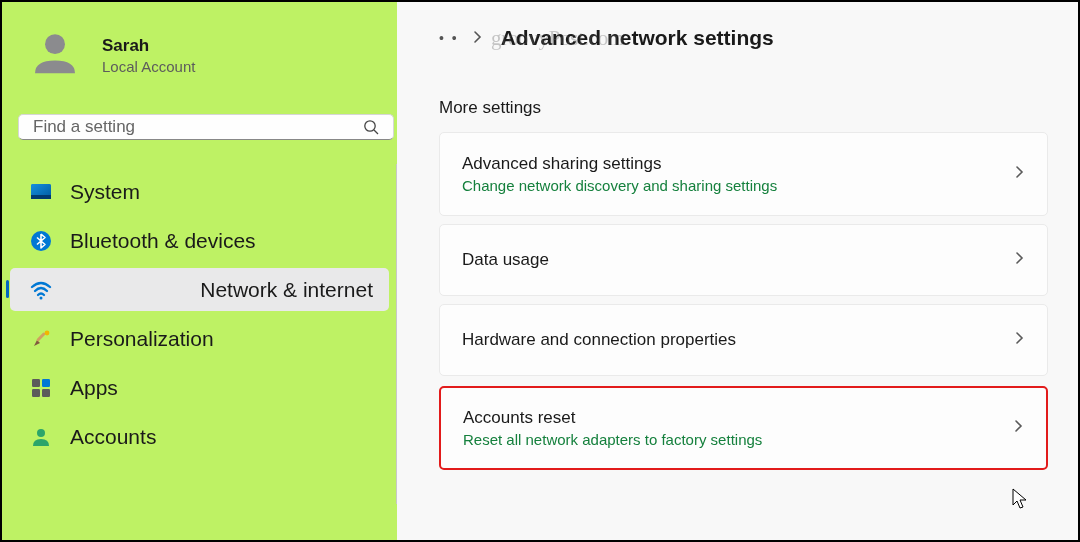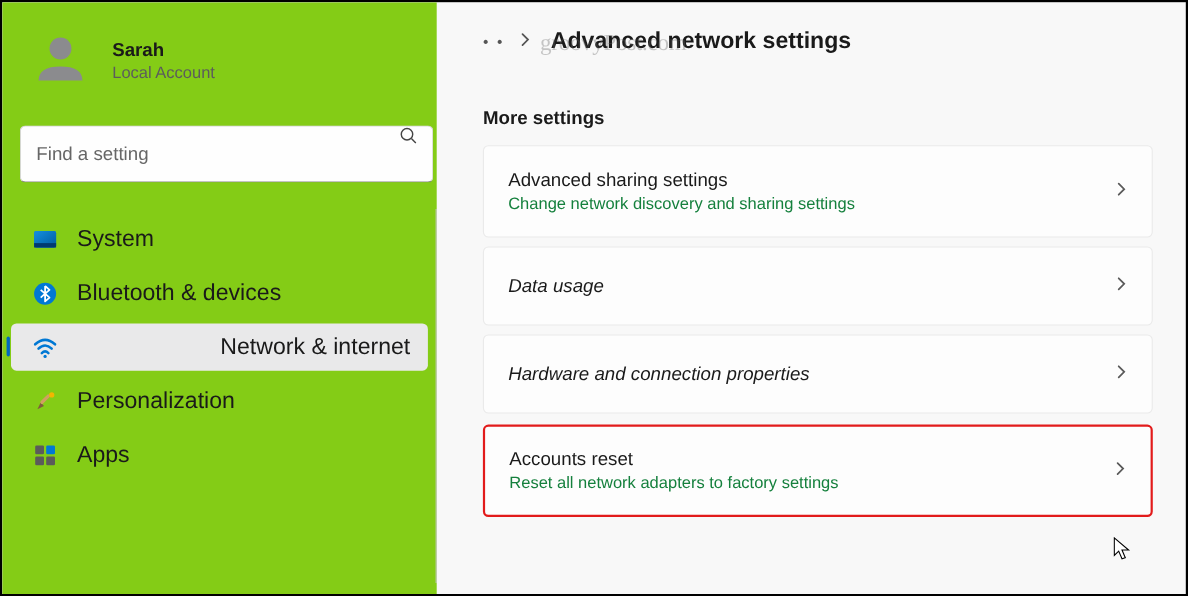--- a/index.html
+++ b/index.html
@@ -9,46 +9,46 @@
       width: 1080px;
       height: 542px;
       overflow: hidden;
       border: 2px solid #000;
       position: relative;
     }
     .container { display: flex; height: 100%; }
     .sidebar {
       width: 395px;
       padding: 16px 0 0 0;
-      background: #84cc16;
+      background: #bef264;
       display: flex;
       flex-direction: column;
     }
     .user-row {
       display: flex;
       align-items: center;
       padding: 8px 16px 12px 24px;
       gap: 18px;
     }
     .avatar {
       width: 58px; height: 58px;
       display: flex; align-items: center; justify-content: center;
     }
     .avatar svg { width: 58px; height: 58px; }
     .user-text { display: flex; flex-direction: column; }
     .user-name { font-weight: 600; font-size: 17px; color: #1a1a1a; }
     .user-sub { font-size: 15px; color: #5c5c5c; margin-top: 2px; }
     .search-wrap { padding: 18px 16px 24px 16px; }
     .search-box {
-      width: 376px; height: 52px;
+      width: 376px; height: 26px;
       background: #fefefe;
       border: 1px solid #d6d6d6;
       border-bottom: 1px solid #888;
       border-radius: 5px;
-      display: flex; 
+      display: flex; align-items: center;
       padding: 0 14px;
     }
     .search-input {
       border: none; outline: none; flex: 1;
       font-size: 17px; color: #666; background: transparent;
     }
     .search-input::placeholder { color: #666; }
     .search-icon { width: 16px; height: 16px; color: #444; }
     .nav-list { position: relative; }
     .nav-scroll-divider {
@@ -104,35 +104,35 @@
     .bc-dots {
       color: #555; font-size: 14px; letter-spacing: 2px;
       padding-right: 4px;
     }
     .bc-chev { color: #555; font-size: 15px; padding: 0 6px 0 2px; }
     .page-title {
       font-size: 21px; font-weight: 600; color: #1a1a1a;
       margin-left: 4px;
     }
     .section-heading {
-      font-size: 17px; font-weight: 700; color: #1a1a1a;
+      font-size: 17px; font-weight: 400; color: #1a1a1a;
       margin-top: 36px; margin-bottom: 14px;
     }
     .card {
       background: #fdfdfd;
       border: 1px solid #eaeaea;
       border-radius: 5px;
       margin-bottom: 8px;
       display: flex; align-items: center;
       padding: 0 22px;
       cursor: pointer;
       min-height: 70px;
     }
     .card.tall { min-height: 84px; }
-    .card.mid { min-height: 72px; font-style: italic; }
+    .card.mid { min-height: 72px; }
     .card.highlight {
       border: 2.5px solid #e21b1b;
       min-height: 84px;
       margin-top: 10px;
     }
     .card-text { flex: 1; display: flex; flex-direction: column; justify-content: center; gap: 2px; }
     .card-title { font-size: 17px; color: #1a1a1a; }
     .card-sub { font-size: 15px; color: #15803d; margin-top: 1px; }
     .card-chev { color: #5a5a5a; }
     .cursor-overlay {
@@ -230,20 +230,29 @@
           <svg width="22" height="22" viewBox="0 0 22 22">
               <rect x="2" y="2" width="8" height="8" rx="1.2" fill="#5b5b5b"></rect>
               <rect x="12" y="2" width="8" height="8" rx="1.2" fill="#0078d4"></rect>
               <rect x="2" y="12" width="8" height="8" rx="1.2" fill="#5b5b5b"></rect>
               <rect x="12" y="12" width="8" height="8" rx="1.2" fill="#5b5b5b"></rect>
             </svg>
         </span>
         <span class="nav-label">Apps</span>
       </div>
 
+      <div class="nav-item">
+        <span class="nav-icon">
+          <svg width="22" height="22" viewBox="0 0 22 22">
+              <circle cx="11" cy="7" r="4" fill="#2ca56a"></circle>
+              <path d="M3 20 Q3 13 11 13 Q19 13 19 20 Z" fill="#2ca56a"></path>
+            </svg>
+        </span>
+        <span class="nav-label">Accounts</span>
+      </div>
     </div>
   </aside>
 
   <main class="main">
     <span class="watermark">groovyPost.com</span>
     <div class="breadcrumb-row">
       <span class="bc-dots">• •</span>
       <span class="bc-chev">
         <svg width="10" height="14" viewBox="0 0 10 14">
             <path d="M2 2 L7 7 L2 12" stroke="#555" stroke-width="1.6" fill="none" stroke-linecap="round"></path>

